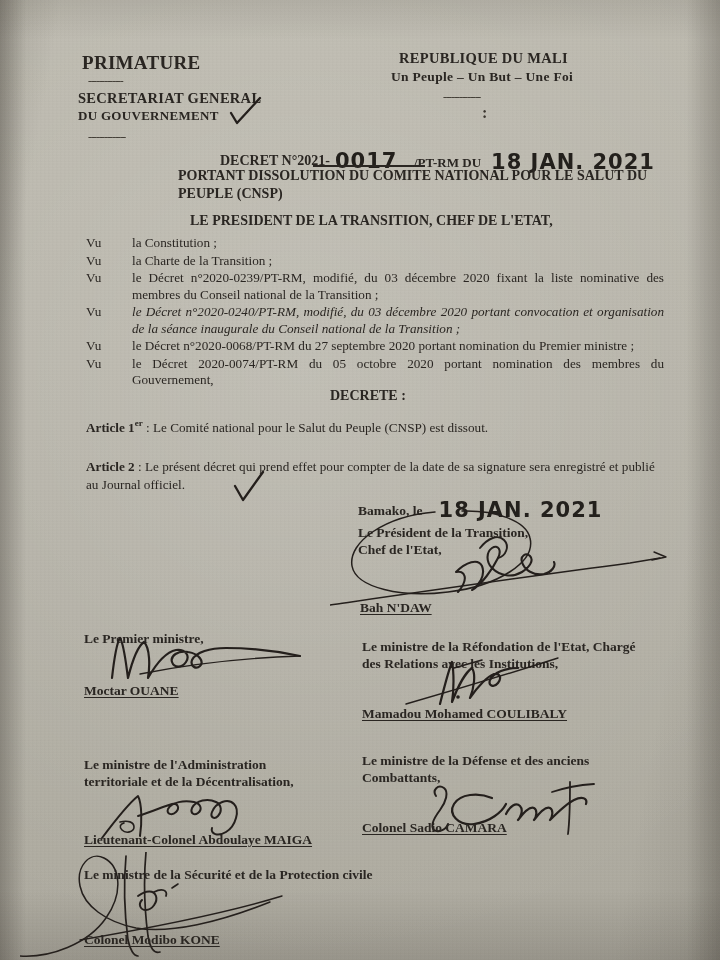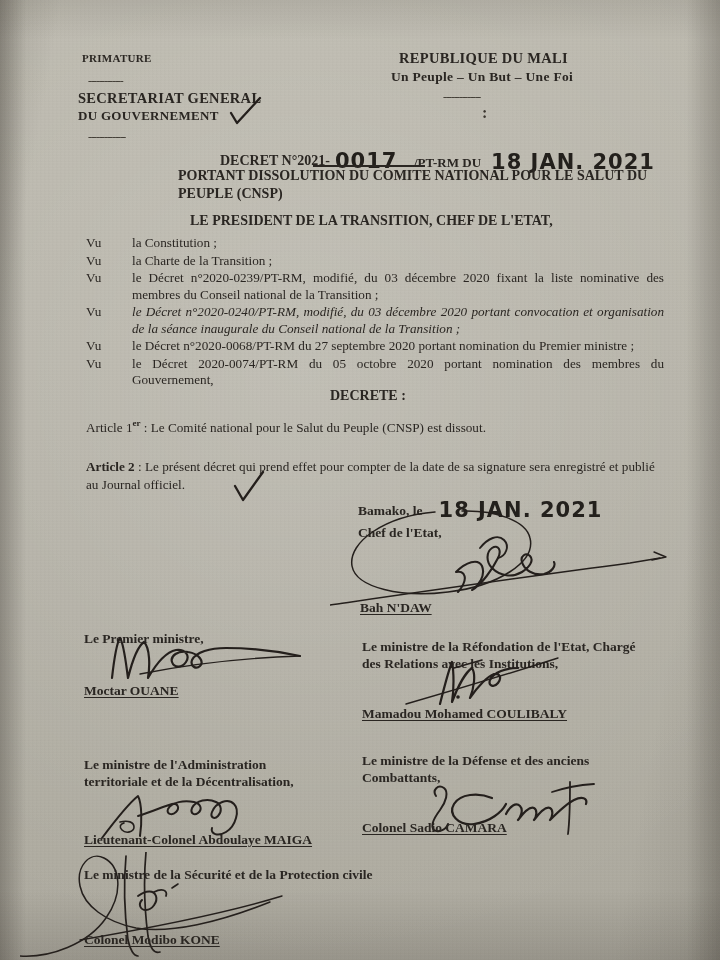--- a/index.html
+++ b/index.html
@@ -63,21 +63,21 @@
   .ink path,.ink line{fill:none;stroke:#241f1c;stroke-linecap:round;stroke-linejoin:round;}
 </style>
 </head>
 <body>
 
 <div id="paper">
   <div id="grain"></div>
 
   <div id="content">
 
-    <div class="hdr-blk" style="left:82px;top:52px;font-size:11px;">PRIMATURE</div>
+    <div class="hdr-blk" style="left:82px;top:52px;font-size:19px;">PRIMATURE</div>
     <div class="hdr-blk dash" style="left:88px;top:74px;">-------------</div>
     <div class="hdr-blk" style="left:78px;top:90px;font-size:14.5px;">SECRETARIAT GENERAL</div>
     <div class="hdr-blk" style="left:78px;top:108px;font-size:13px;">DU GOUVERNEMENT</div>
     <div class="hdr-blk dash" style="left:88px;top:130px;">--------------</div>
 
     <svg class="ink" style="left:228px;top:96px;" width="40" height="32" viewBox="0 0 40 32">
       <path d="M3 17 L9 27 L32 2" stroke-width="2.3"></path>
     </svg>
 
     <div class="hdr-blk" style="left:399px;top:50px;font-size:14.5px;">REPUBLIQUE DU MALI</div>
@@ -126,37 +126,38 @@
         <div class="body-txt" style="flex:1;">le Décret 2020-0074/PT-RM du 05 octobre 2020 portant nomination des membres du Gouvernement,</div>
       </div>
     </div>
 
     <div style="position:absolute;left:330px;top:386px;">
       <span class="ttl ul" style="font-size:14px;">DECRETE :</span>
     </div>
 
     <div style="position:absolute;left:86px;top:418px;width:578px;">
       <div style="margin-bottom:20px;">
-        <span class="ul" style="font-weight:normal;font-size:13.2px;text-align:center;">Article 1</span><sup style="font-weight:bold;font-size:9px;">er</sup><span class="body-txt" style="display:inline;"> : Le Comité national pour le Salut du Peuple (CNSP) est dissout.</span>
+        <span class="ul" style="font-weight:bold;font-size:13.2px;text-align:center;">Article 1</span><sup style="font-weight:bold;font-size:9px;">er</sup><span class="body-txt" style="display:inline;"> : Le Comité national pour le Salut du Peuple (CNSP) est dissout.</span>
       </div>
       <div>
         <span class="ul" style="font-weight:bold;font-size:13.2px;margin-top:29px;">Article 2</span><span class="body-txt" style="display:inline;"> : Le présent décret qui prend effet pour compter de la date de sa signature sera enregistré et publié au Journal officiel.</span>
       </div>
     </div>
 
     <svg class="ink" style="left:232px;top:470px;" width="40" height="34" viewBox="0 0 40 34">
       <path d="M3 16 L11 30 L31 2" stroke-width="2.3"></path>
     </svg>
 
     <div style="position:absolute;left:358px;top:496px;">
       <span style="font-weight:bold;font-size:13.5px;">Bamako, le</span>
       <span class="stamp" style="font-size:21px;margin-left:12px;position:relative;top:2px;">18 JAN. 2021</span>
     </div>
 
     <div style="position:absolute;left:358px;top:524px;">
+      <div class="sig-role">Le Président de la Transition,</div>
       <div class="sig-role">Chef de l'Etat,</div>
     </div>
 
     <svg class="ink" style="left:330px;top:500px;" width="360" height="110" viewBox="0 0 360 110">
       <path d="M105 12 C 55 16, 18 42, 22 66 C 26 88, 72 98, 118 92 C 168 86, 206 62, 200 38 C 196 20, 164 10, 132 11" stroke-width="1.5"></path>
       <path d="M0 105 C 90 92, 200 76, 300 63 L 330 58" stroke-width="1.5"></path>
       <path d="M322 60 L 336 57 L 324 52" stroke-width="1.4"></path>
       <path d="M128 92 C 140 78, 134 70, 126 72 C 136 62, 148 58, 152 66 C 156 76, 148 86, 142 90
                C 152 84, 162 70, 168 58 C 172 50, 168 44, 162 48 C 156 52, 156 62, 162 68
                C 170 76, 182 78, 192 72 C 200 67, 204 60, 200 56 C 196 52, 190 56, 192 62

